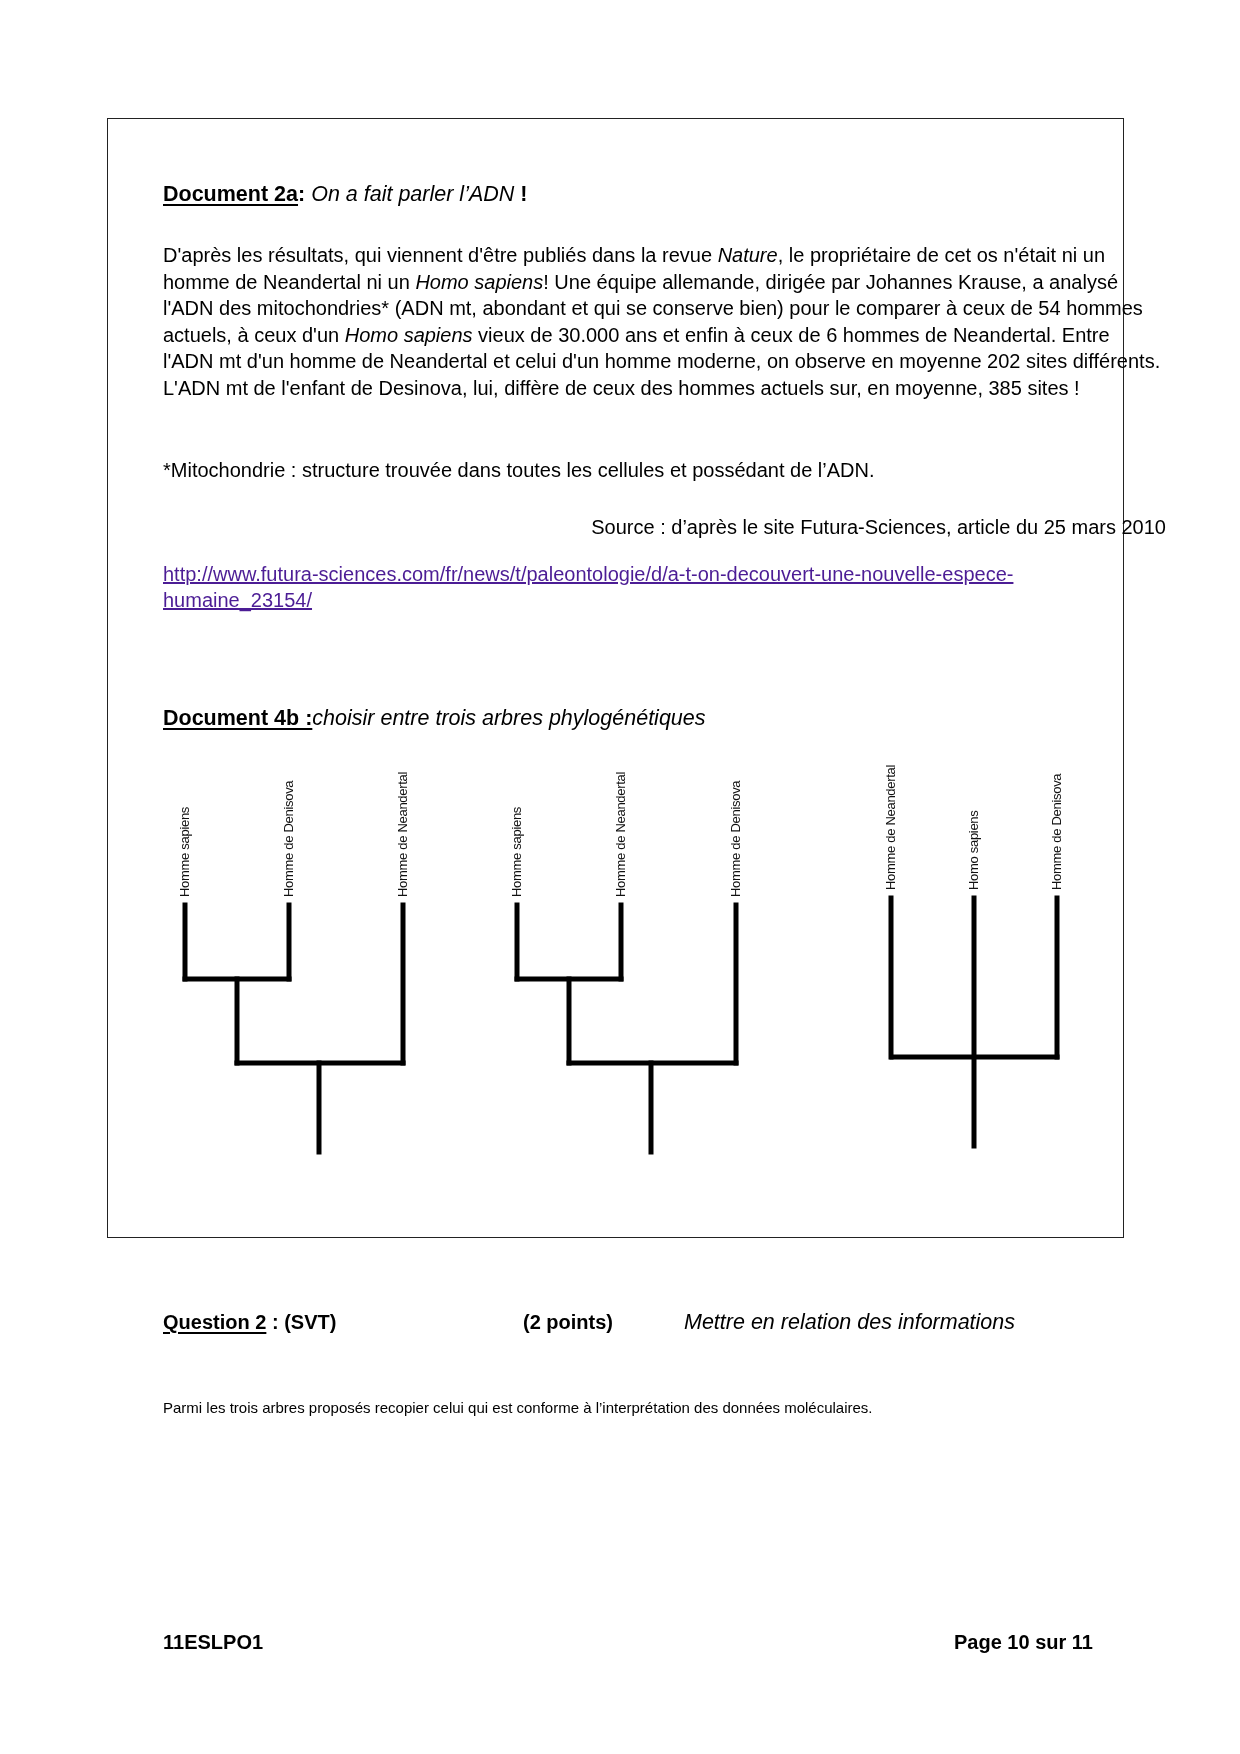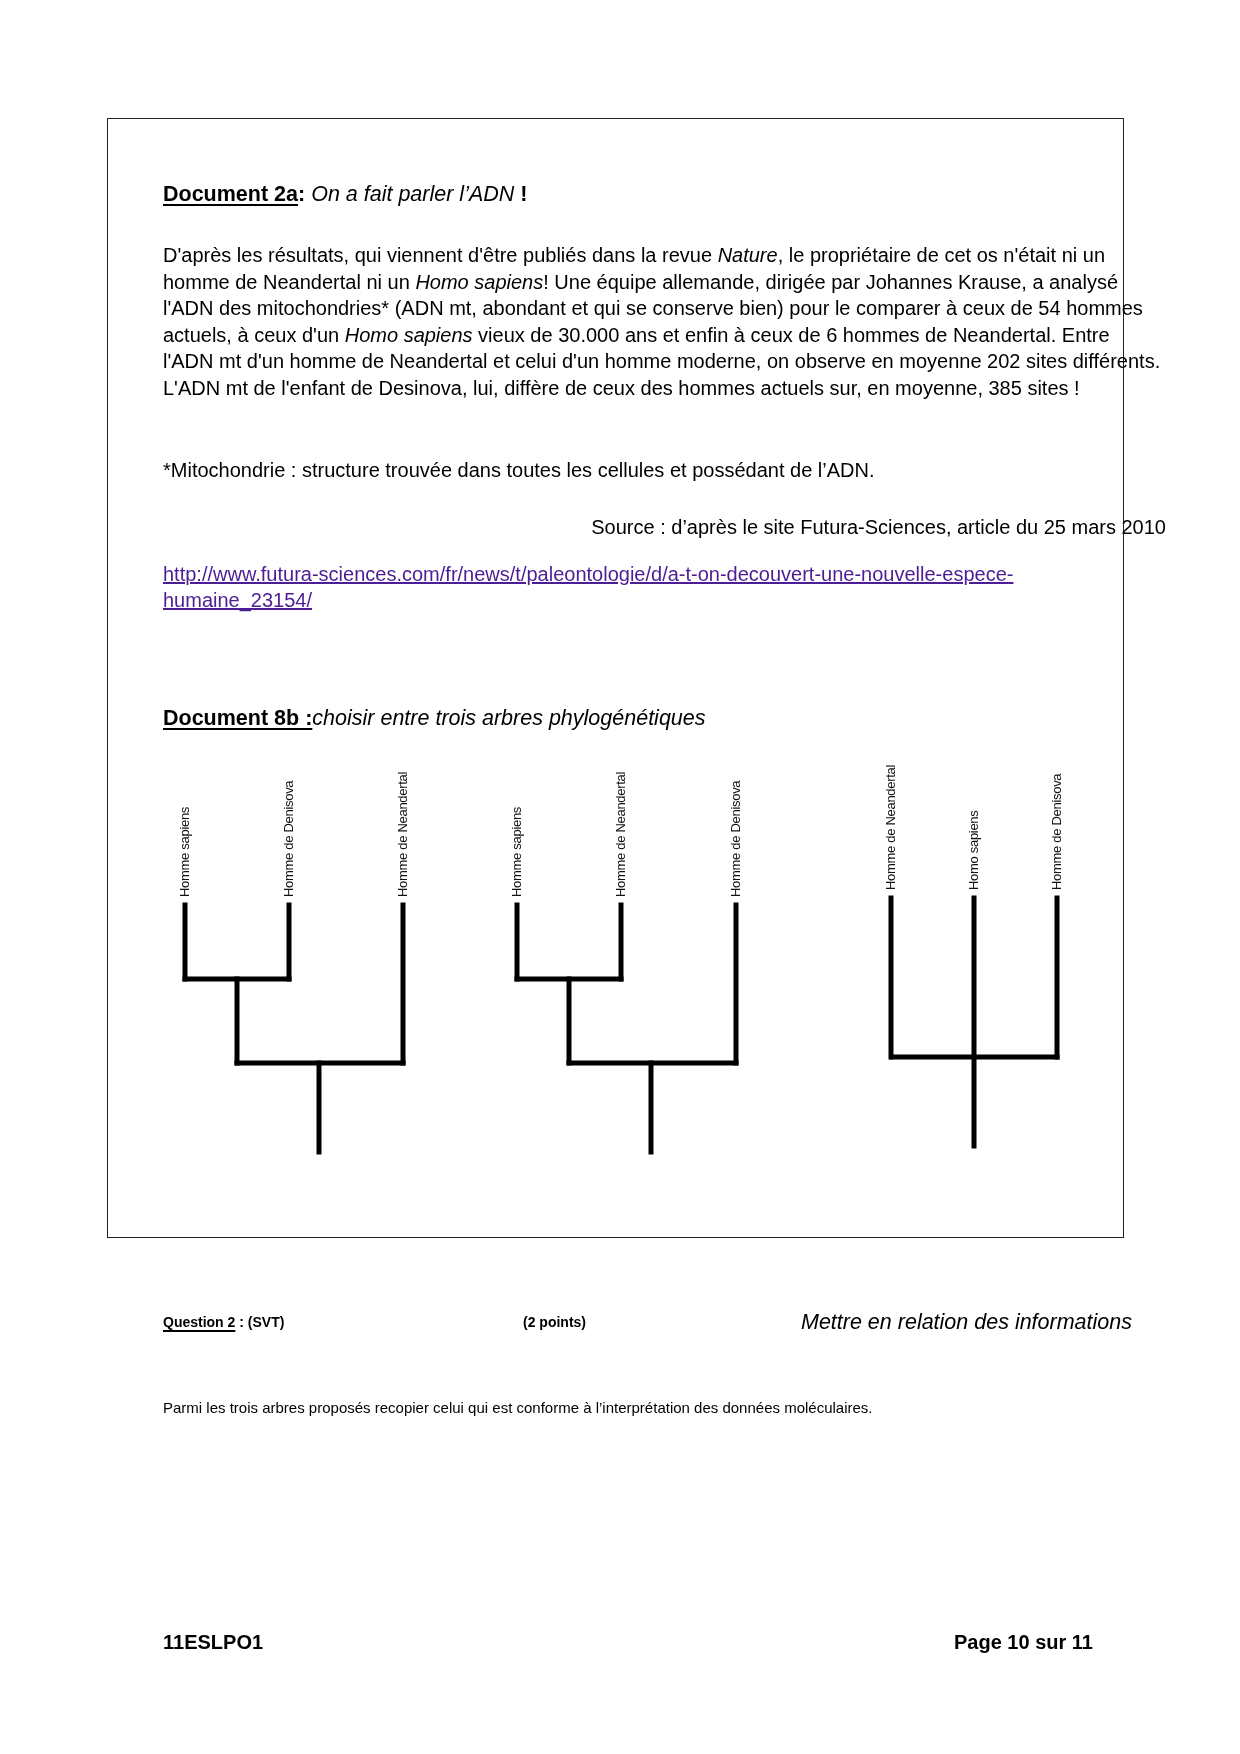--- a/index.html
+++ b/index.html
@@ -15,24 +15,24 @@
   .body-text { font-size: 20px; line-height: 26.5px; }
   .body-text p { margin: 0; }
   .body-text i { font-style: italic; }
   .note { font-size: 20px; line-height: 26px; white-space: nowrap; }
   .source { font-size: 20px; line-height: 26px; white-space: nowrap; text-align: right; }
   .link { font-size: 20px; line-height: 25.5px; color: #4c1d95; text-decoration: underline; }
   .tree-label { position: absolute; font-size: 13px; white-space: nowrap; color: #111;
                 transform-origin: left top; transform: rotate(-90deg); letter-spacing: -0.3px;
                 font-family: "Liberation Sans Narrow", "Liberation Sans", sans-serif; }
   svg line { stroke: #000; stroke-width: 5; stroke-linecap: square; }
-  .q-head { font-size: 14px; line-height: 28px; white-space: nowrap; }
+  .q-head { font-size: 20px; line-height: 28px; white-space: nowrap; }
   .q-head .b { font-weight: bold; }
   .q-head .u { text-decoration: underline; text-decoration-thickness: 2px; text-underline-offset: 3px; }
-  .q-skill { font-size: 21.5px; line-height: 28px; font-style: italic; text-align: right; white-space: nowrap; }
+  .q-skill { font-size: 21.5px; line-height: 28px; font-style: italic; white-space: nowrap; }
   .q-text { font-size: 15px; line-height: 28.5px; text-align: justify; }
   .q-text p { margin: 0; }
   .footer { font-size: 20px; font-weight: bold; white-space: nowrap; }
 </style>
 </head>
 <body>
 
 <div class="doc-box"></div>
 
 <div class="abs heading" style="left:119px; top:181px;">
@@ -47,21 +47,21 @@
 <div class="abs note" style="left:119px; top:457px;">*Mitochondrie : structure trouvée dans toutes les cellules et possédant de l’ADN.</div>
 
 <div class="abs source" style="left:119px; top:514px; width:1003px;">Source : d’après le site Futura-Sciences, article du 25 mars 2010</div>
 
 <div class="abs link" style="left:119px; top:562px;">
   <div>http://www.futura-sciences.com/fr/news/t/paleontologie/d/a-t-on-decouvert-une-nouvelle-espece-</div>
   <div>humaine_23154/</div>
 </div>
 
 <div class="abs heading" style="left:119px; top:705px;">
-  <span class="label">Document 8b :</span><span class="title">choisir entre  trois arbres phylogénétiques</span>
+  <span class="label">Document 4b :</span><span class="title">choisir entre  trois arbres phylogénétiques</span>
 </div>
 
 <div class="abs" style="left:0; top:0; width:1240px; height:1754px; pointer-events:none;">
 
   <div>
     <span class="tree-label" style="left:133px; top:897px;">Homme sapiens</span>
     <span class="tree-label" style="left:237px; top:897px;">Homme de Denisova</span>
     <span class="tree-label" style="left:351px; top:897px;">Homme de Neandertal</span>
   </div>
 

